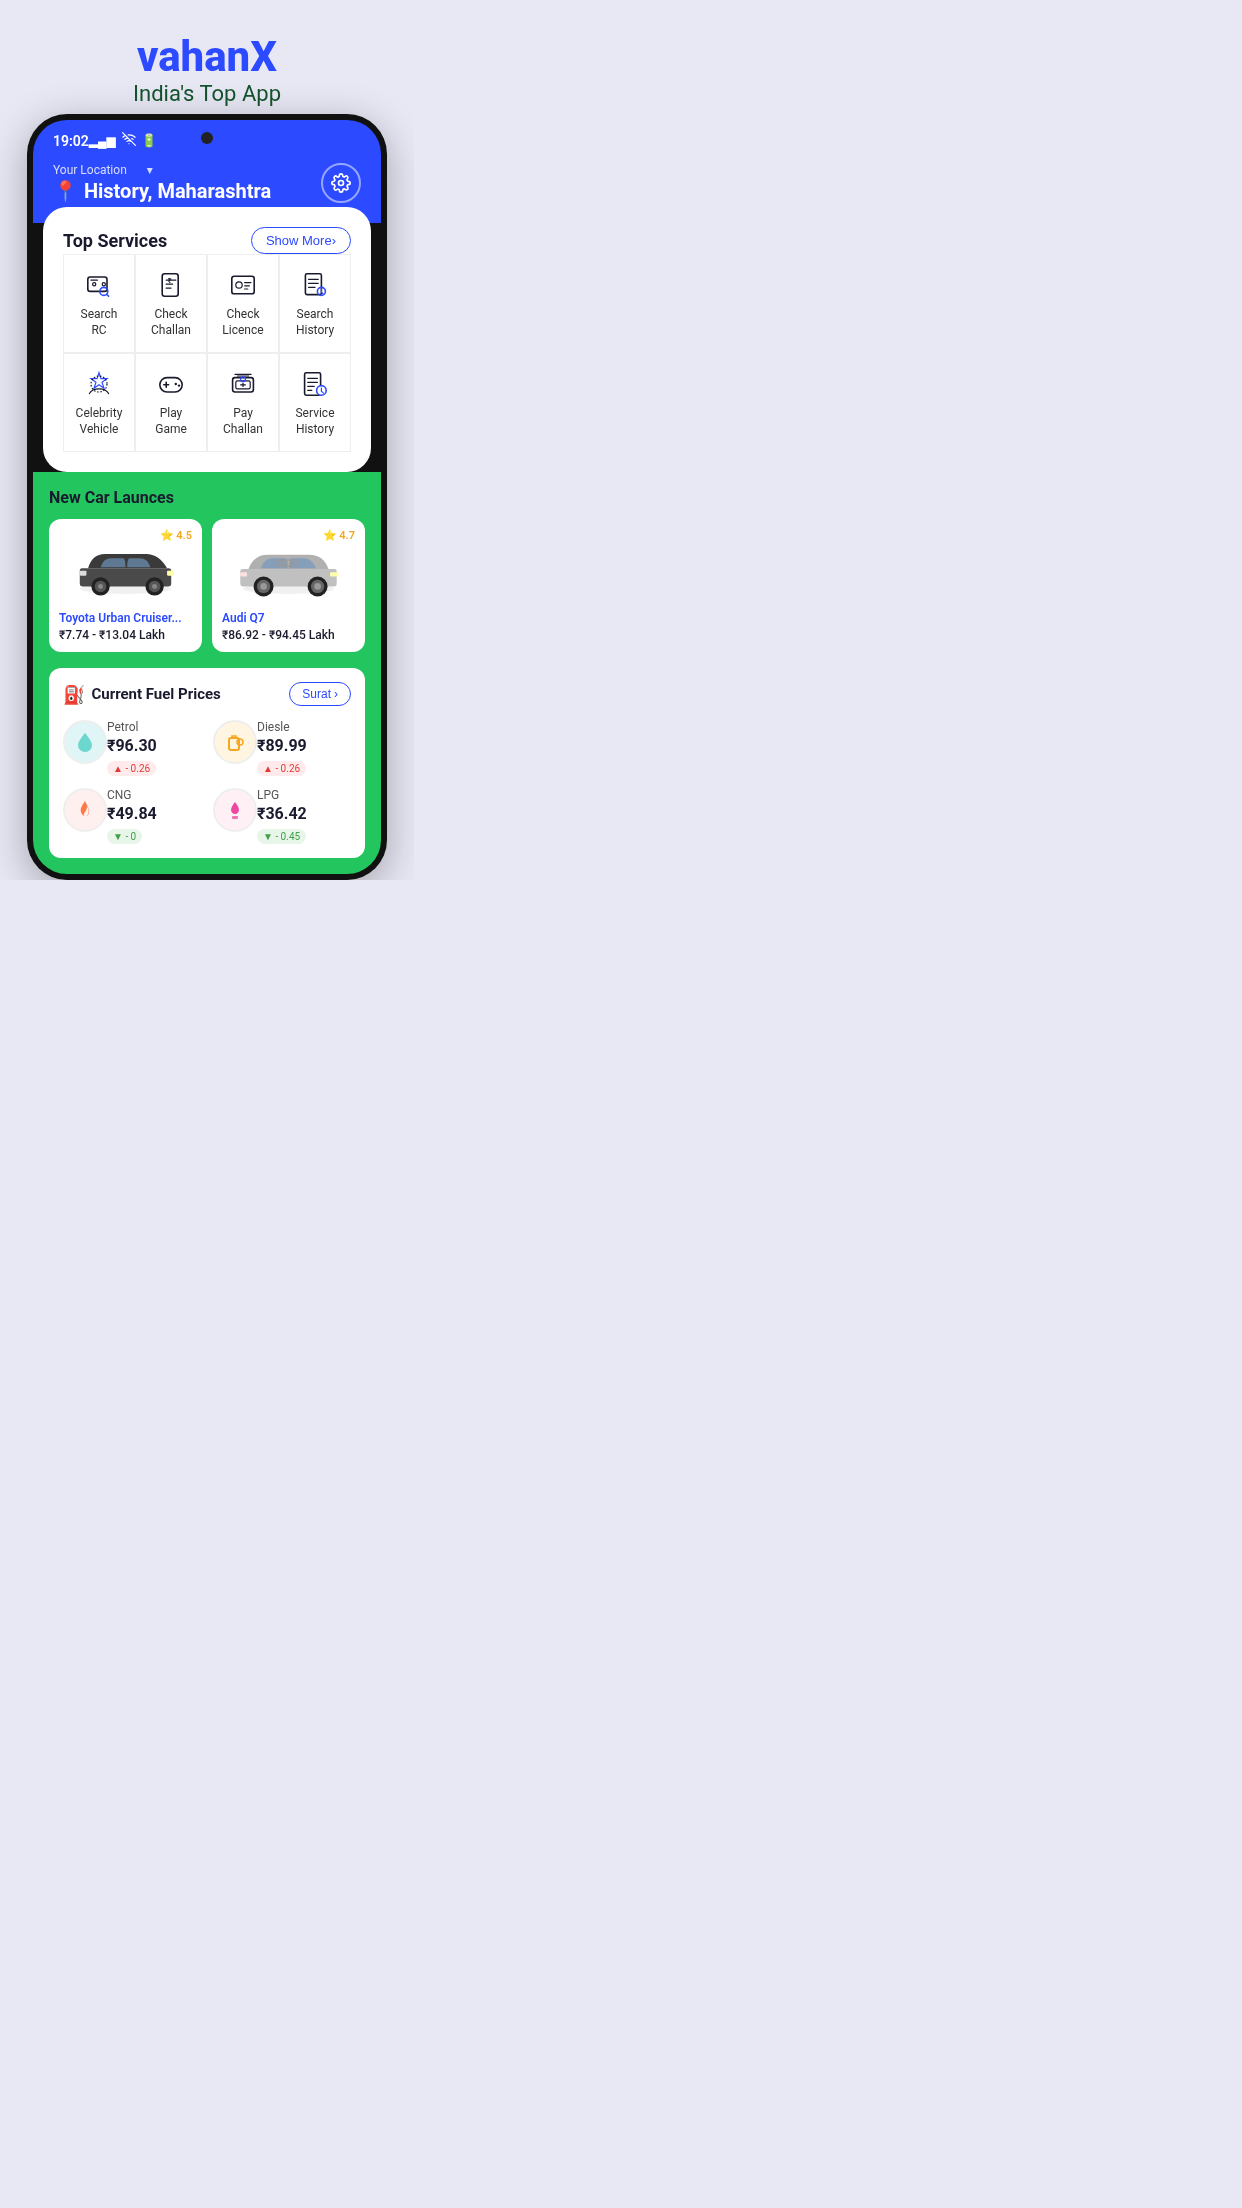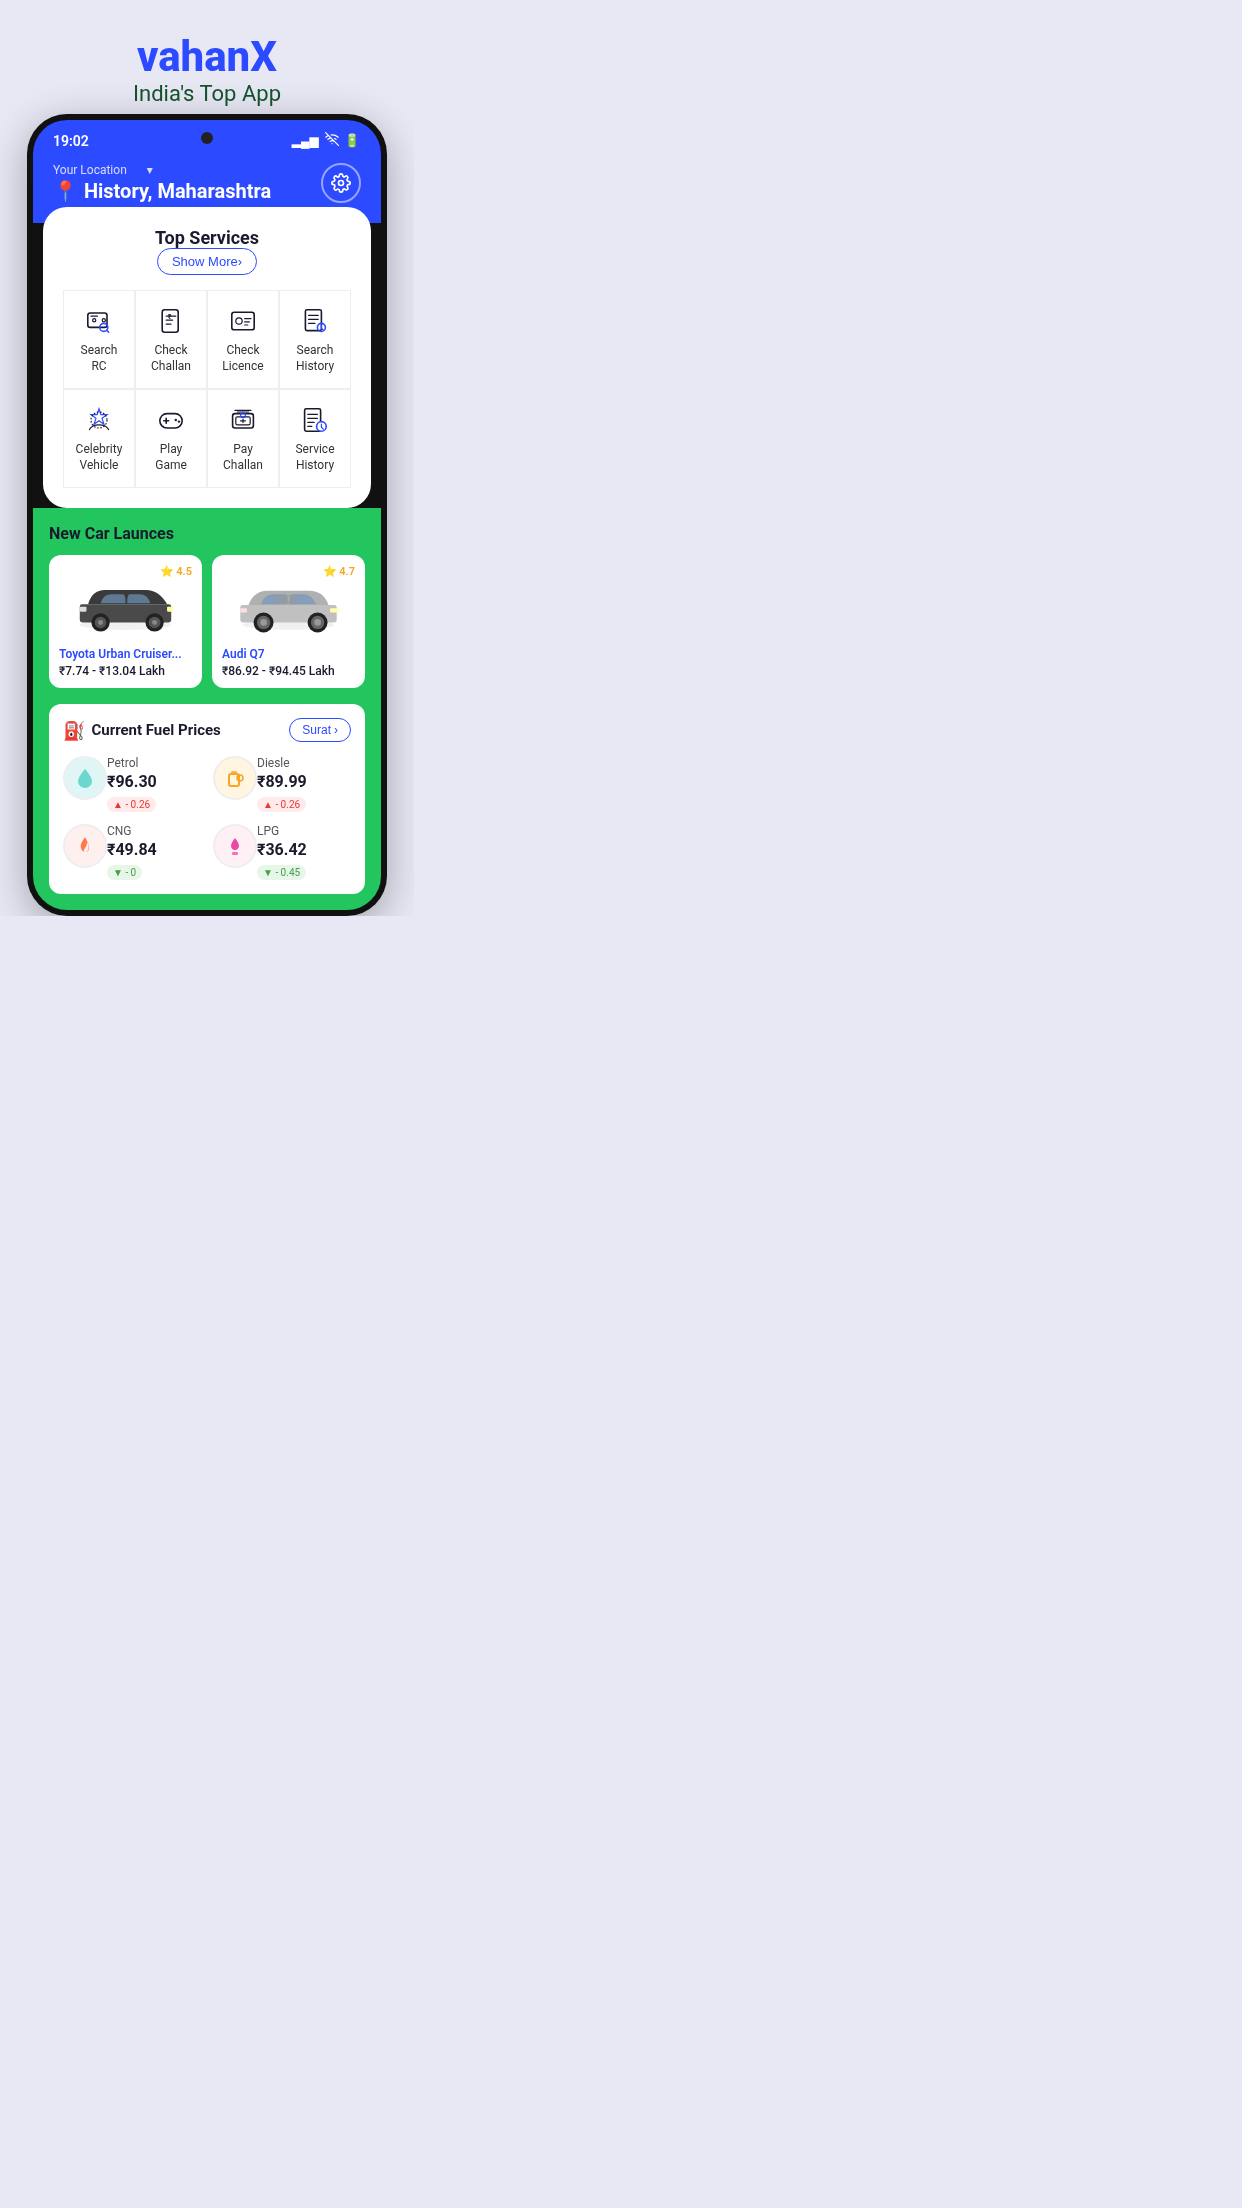--- a/index.html
+++ b/index.html
@@ -45,21 +45,20 @@
     .phone-inner {
       border-radius: 34px;
       overflow: hidden;
     }
     .phone-header {
       background: #2c4aff;
       padding: 12px 20px 20px;
     }
     .status-bar {
       display: flex;
-      justify-content: space-between;
       align-items: center;
       margin-bottom: 14px;
     }
     .status-time {
       color: white;
       font-size: 14px;
       font-weight: 600;
     }
     .status-icons {
       display: flex;
@@ -123,22 +122,21 @@
       padding: 20px;
       position: relative;
       z-index: 10;
     }
 
     
     .section-header {
       display: flex;
       justify-content: space-between;
       align-items: center;
-      margin-bottom: 15px;
-      flex-direction: column;
+      margin-bottom: 0;
     }
     .section-title {
       font-size: 18px;
       font-weight: 700;
       color: #1a1a2e;
     }
     .show-more-btn {
       border: 1.5px solid #2c4aff;
       border-radius: 20px;
       padding: 5px 14px;

